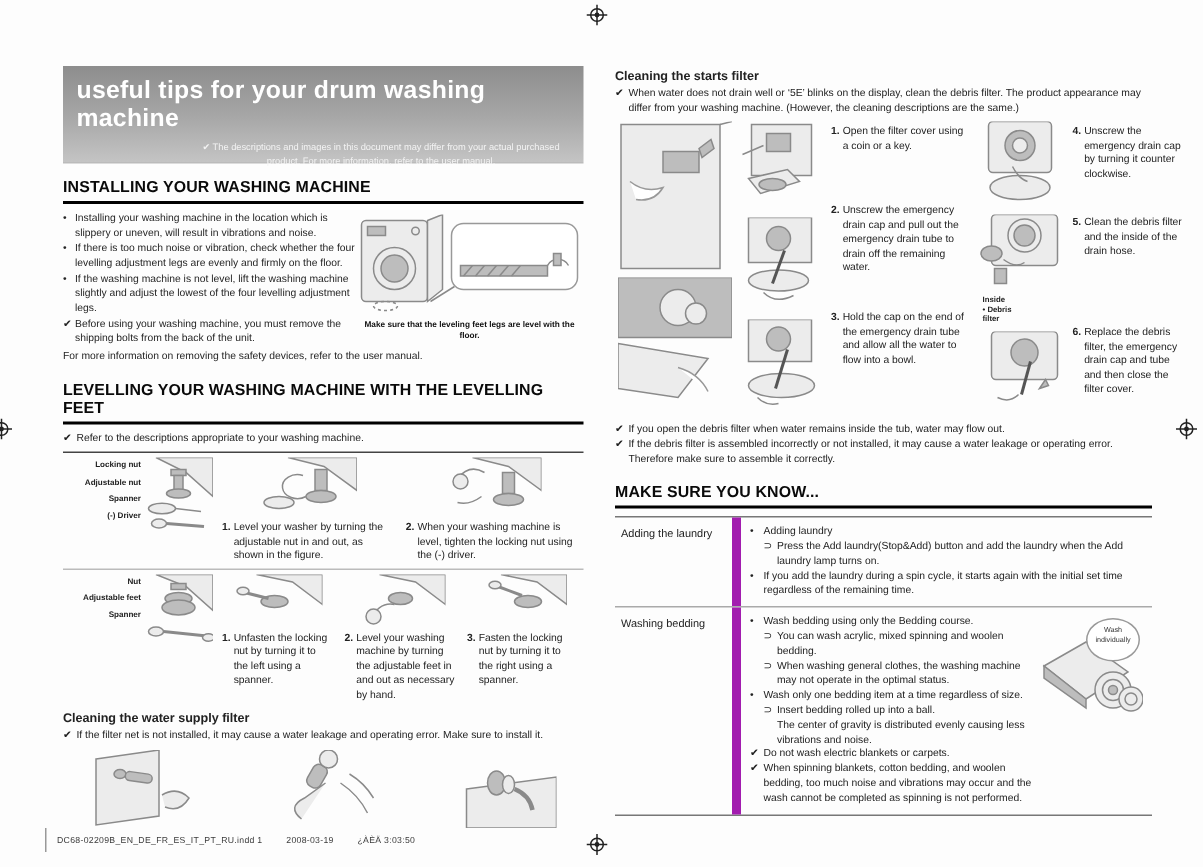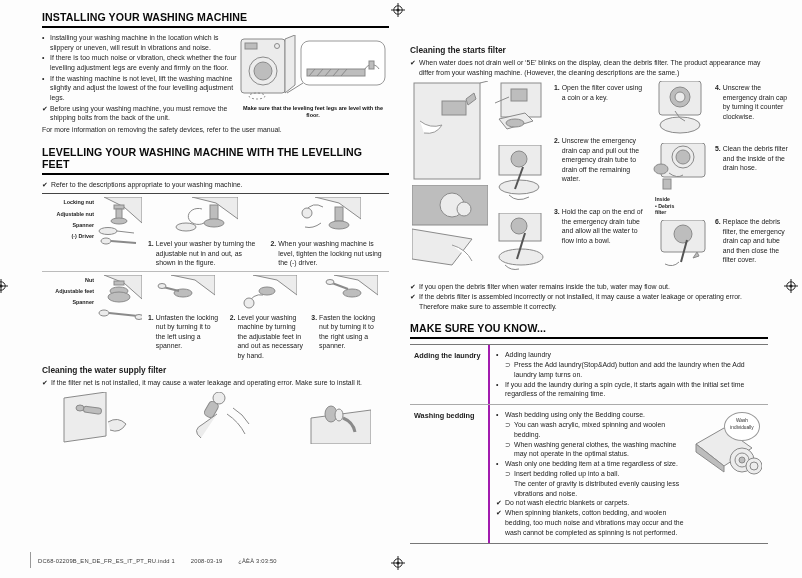--- a/index.html
+++ b/index.html
@@ -42,21 +42,21 @@
   .debris-grid{display:flex;margin-top:4px;}
   .dcol{flex:none;}
   .dcol.imgs{display:flex;flex-direction:column;align-items:center;}
   .dcol .stext{margin-bottom:9px;}
   .inside-label{font-size:5.2px;font-weight:bold;white-space:pre-line;line-height:1.25;text-align:left;margin:1px 0 4px 2px;}
 
   
   .know-table{border-top:1.8px solid #777;border-bottom:1.8px solid #777;font-size:6.9px;}
   .know-row{display:flex;border-top:1px solid #aaa;}
   .know-row:first-child{border-top:none;}
-  .know-label{flex:none;width:70px;padding:6px 4px;font-size:7.3px;font-weight:bold;border-right:2px solid #a21caf;line-height:1.35;}
+  .know-label{flex:none;width:70px;padding:6px 4px;font-size:7.3px;font-weight:normal;border-right:6px solid #a21caf;line-height:1.35;}
   .know-content{flex:1;padding:5px 6px;line-height:1.42;}
   .kline{display:flex;}
   .kline .g{flex:none;width:9px;}
   .kline.sub{padding-left:9px;}
   .kline.sub2{padding-left:18px;}
   .know-flex{display:flex;}
   .know-flex .txt{flex:1;}
   .bedding-art{flex:none;width:72px;position:relative;}
   .bubble-txt{position:absolute;top:2px;right:2px;width:34px;height:22px;border:1px solid #999;border-radius:50%;font-size:4.8px;text-align:center;line-height:1.3;padding-top:5px;background:#fff;color:#333;}
 
@@ -101,20 +101,24 @@
   <svg width="14" height="14" viewBox="0 0 14 14">
       <circle cx="7" cy="7" r="4.2" fill="none" stroke="#222" stroke-width="1"></circle>
       <line x1="7" y1="0" x2="7" y2="14" stroke="#222" stroke-width="1"></line>
       <line x1="0" y1="7" x2="14" y2="7" stroke="#222" stroke-width="1"></line>
       <circle cx="7" cy="7" r="1.6" fill="#222"></circle>
     </svg>
 </div>
 
 <div id="left-col" class="col">
 
+  <div class="banner">
+    <div class="banner-title">useful tips for your drum washing machine</div>
+    <div class="banner-note">✔ The descriptions and images in this document may differ from your actual purchased product. For more information, refer to the user manual.</div>
+  </div>
 
   <div>
     <div class="sec-heading">INSTALLING YOUR WASHING MACHINE</div>
     <div class="flexrow">
       <div class="bullets body-txt" style="flex:1;">
         <div class="row">
             <span class="g">•</span>
             <span>Installing your washing machine in the location which is slippery or uneven, will result in vibrations and noise.</span>
           </div>
         <div class="row">

